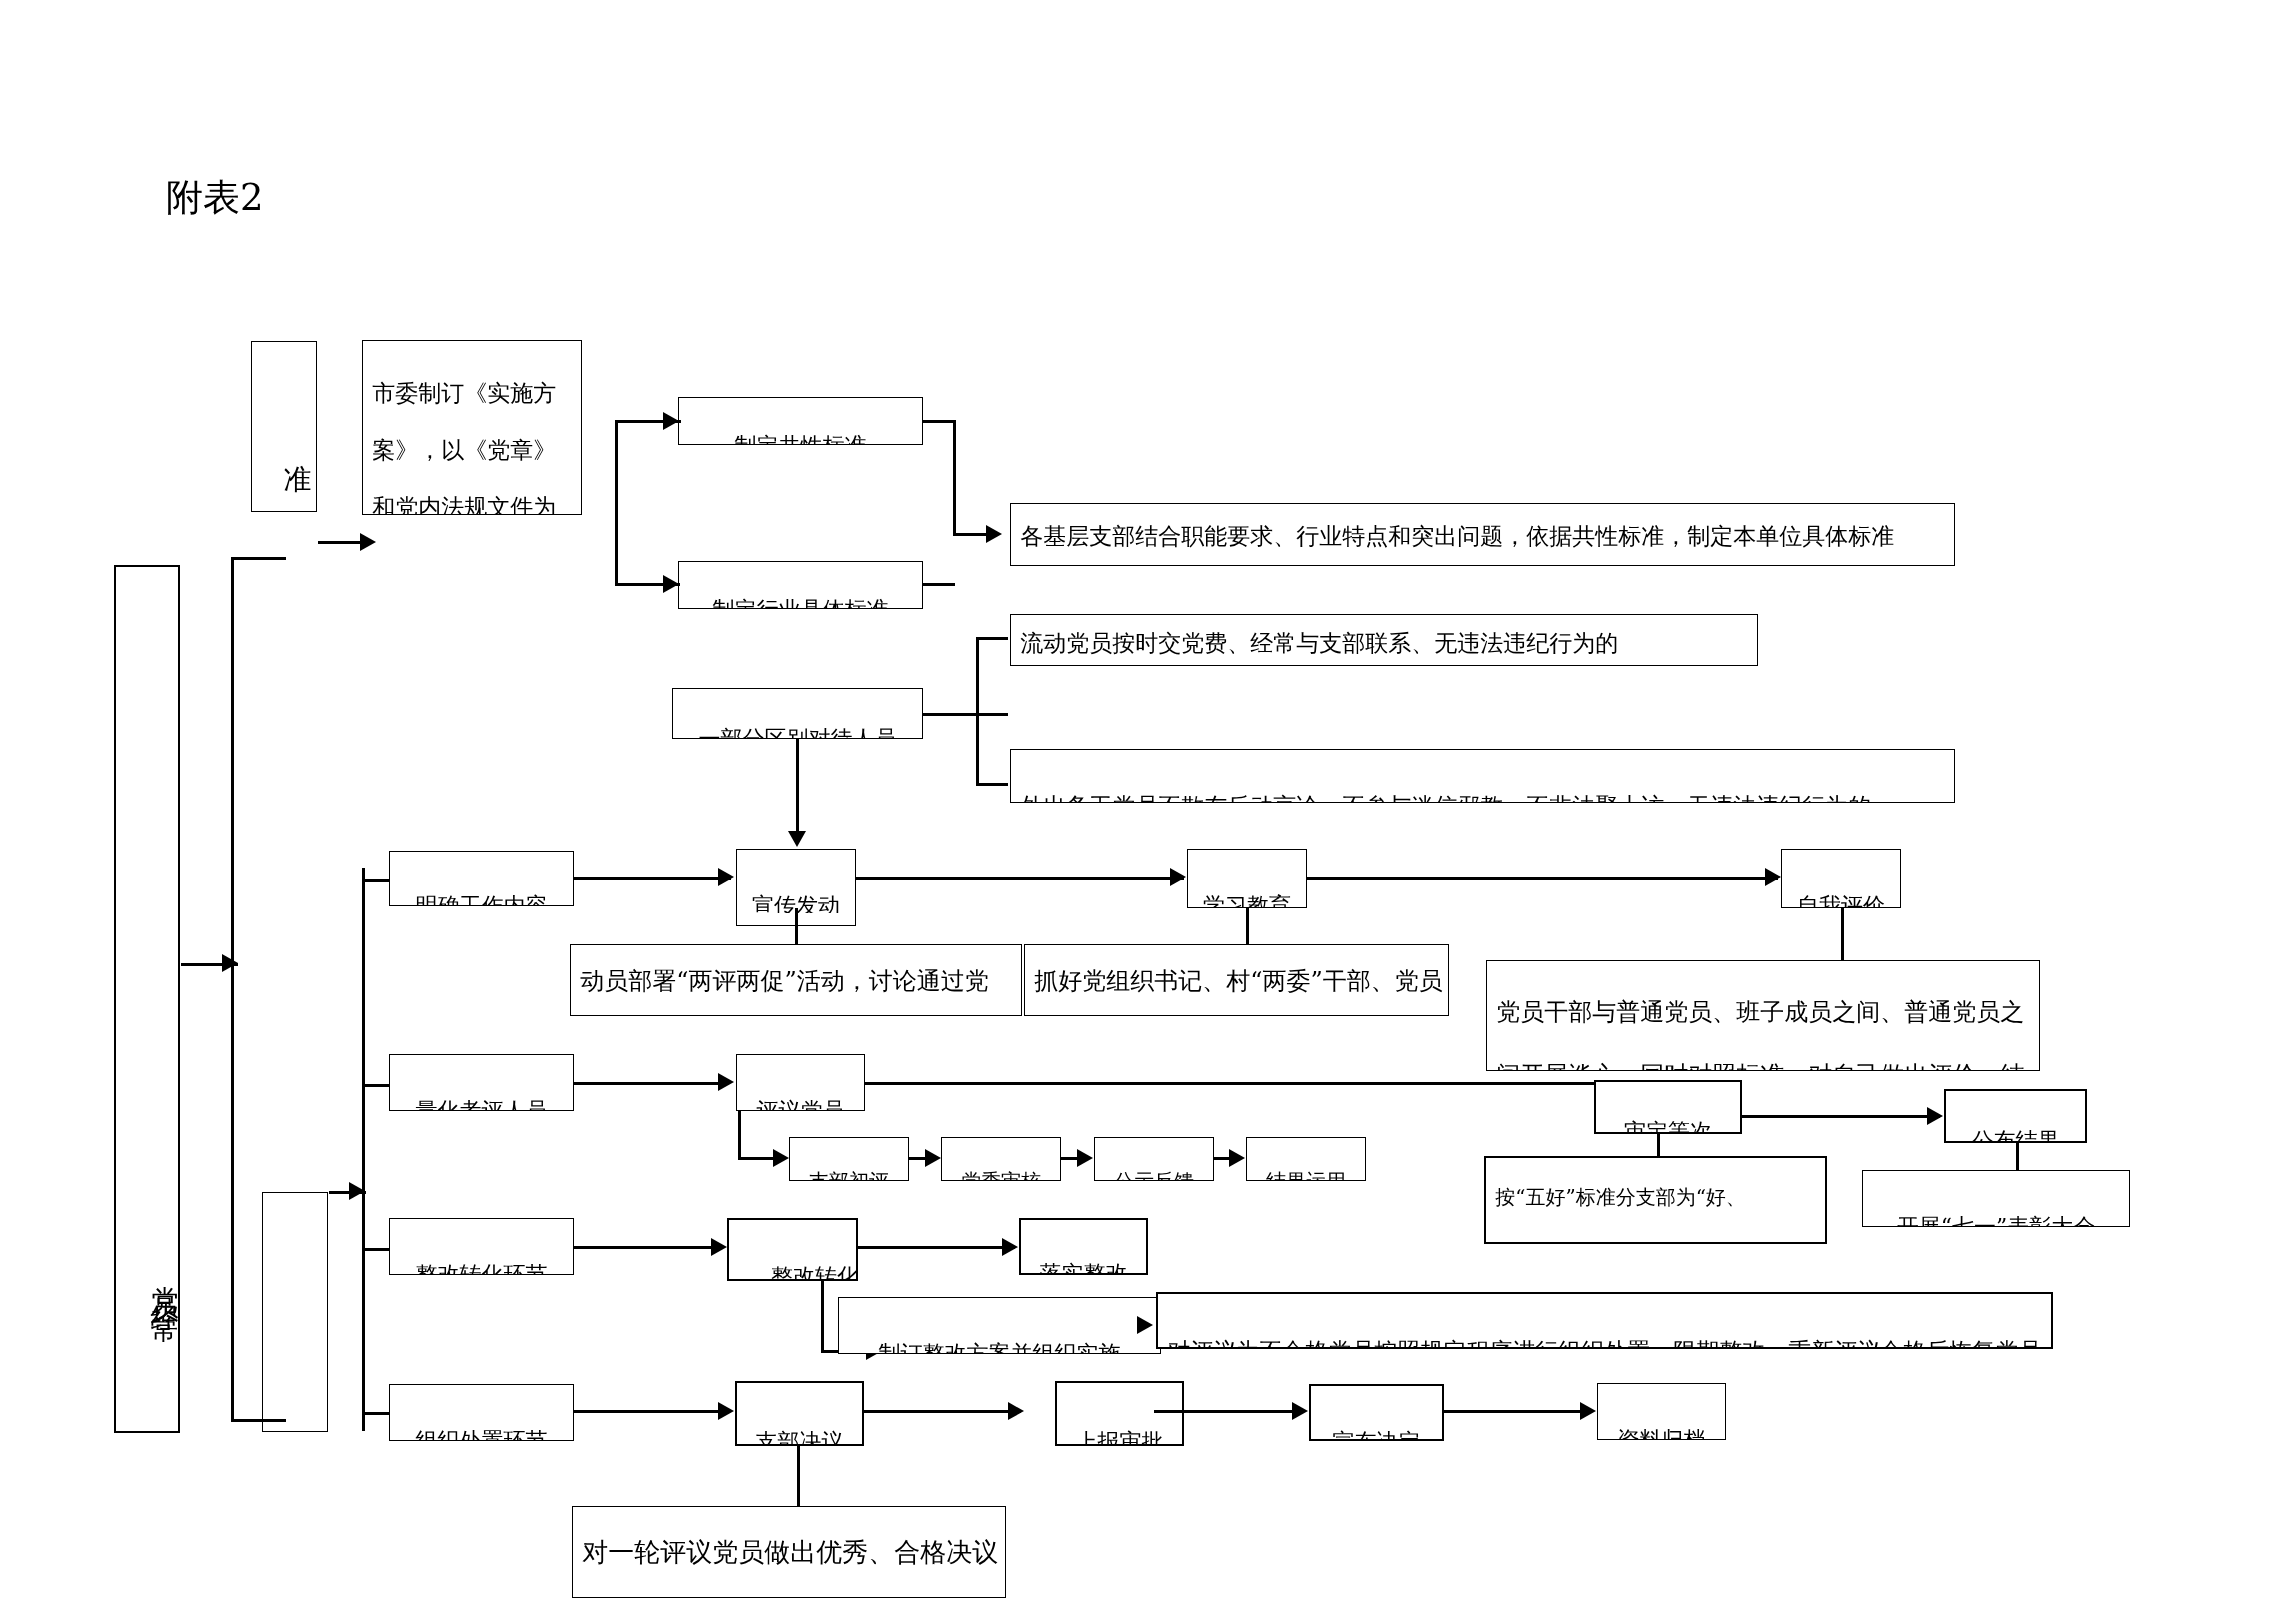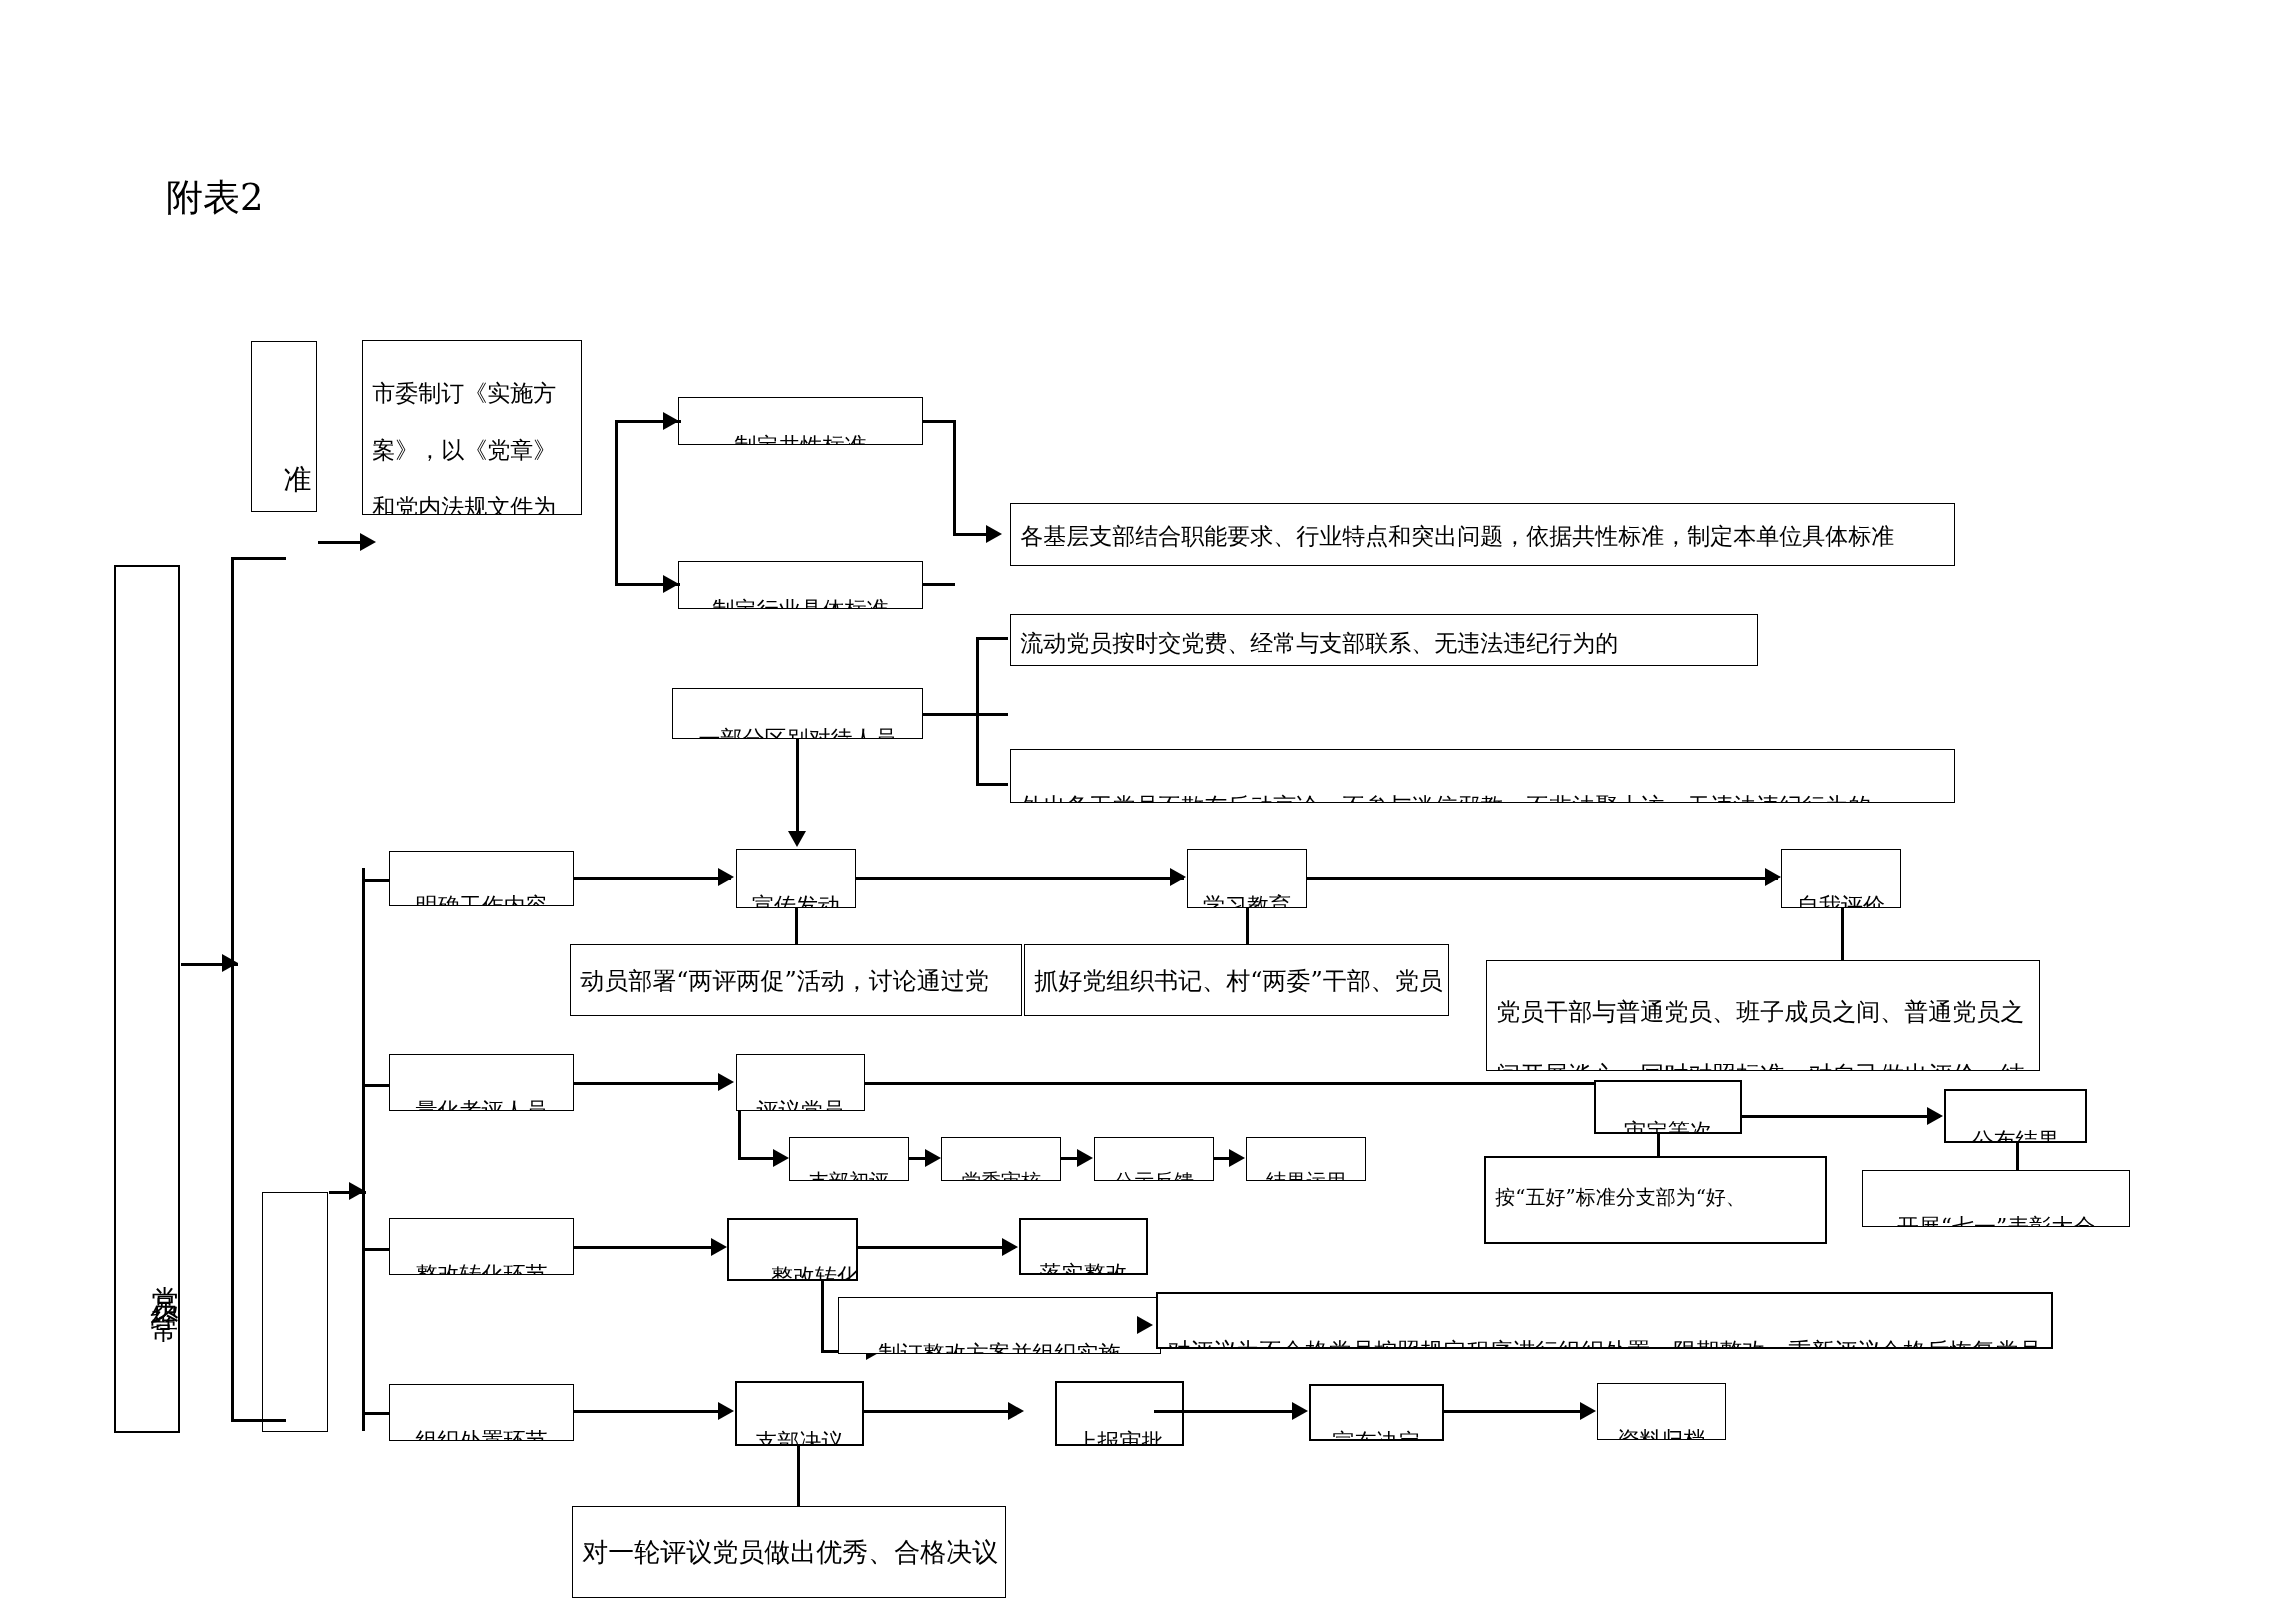--- a/index.html
+++ b/index.html
@@ -123,21 +123,21 @@
   <div class="ah" style="left:349px;top:1182px;"></div>
 
   <div class="ln h" style="left:362px;top:879px;width:28px;"></div>
   <div class="box clip" style="left:389px;top:851px;width:185px;height:55px;">
     <div class="txt" style="top:39px;font-size:22px;height:20px;overflow:hidden;text-align:center;left:0;right:0;">明确工作内容</div>
   </div>
 
   <div class="ln h" style="left:574px;top:877px;width:157px;"></div>
   <div class="ah" style="left:718px;top:868px;"></div>
 
-  <div class="box clip" style="left:736px;top:849px;width:120px;height:59px;">
+  <div class="box clip" style="left:736px;top:849px;width:120px;height:77px;">
     <div class="txt" style="top:41px;font-size:22px;height:22px;overflow:hidden;text-align:center;left:0;right:0;">宣传发动</div>
   </div>
 
   <div class="ln h" style="left:856px;top:877px;width:328px;"></div>
   <div class="ah" style="left:1170px;top:868px;"></div>
 
   <div class="box clip" style="left:1187px;top:849px;width:120px;height:59px;">
     <div class="txt" style="top:41px;font-size:22px;height:22px;overflow:hidden;text-align:center;left:0;right:0;">学习教育</div>
   </div>
 

